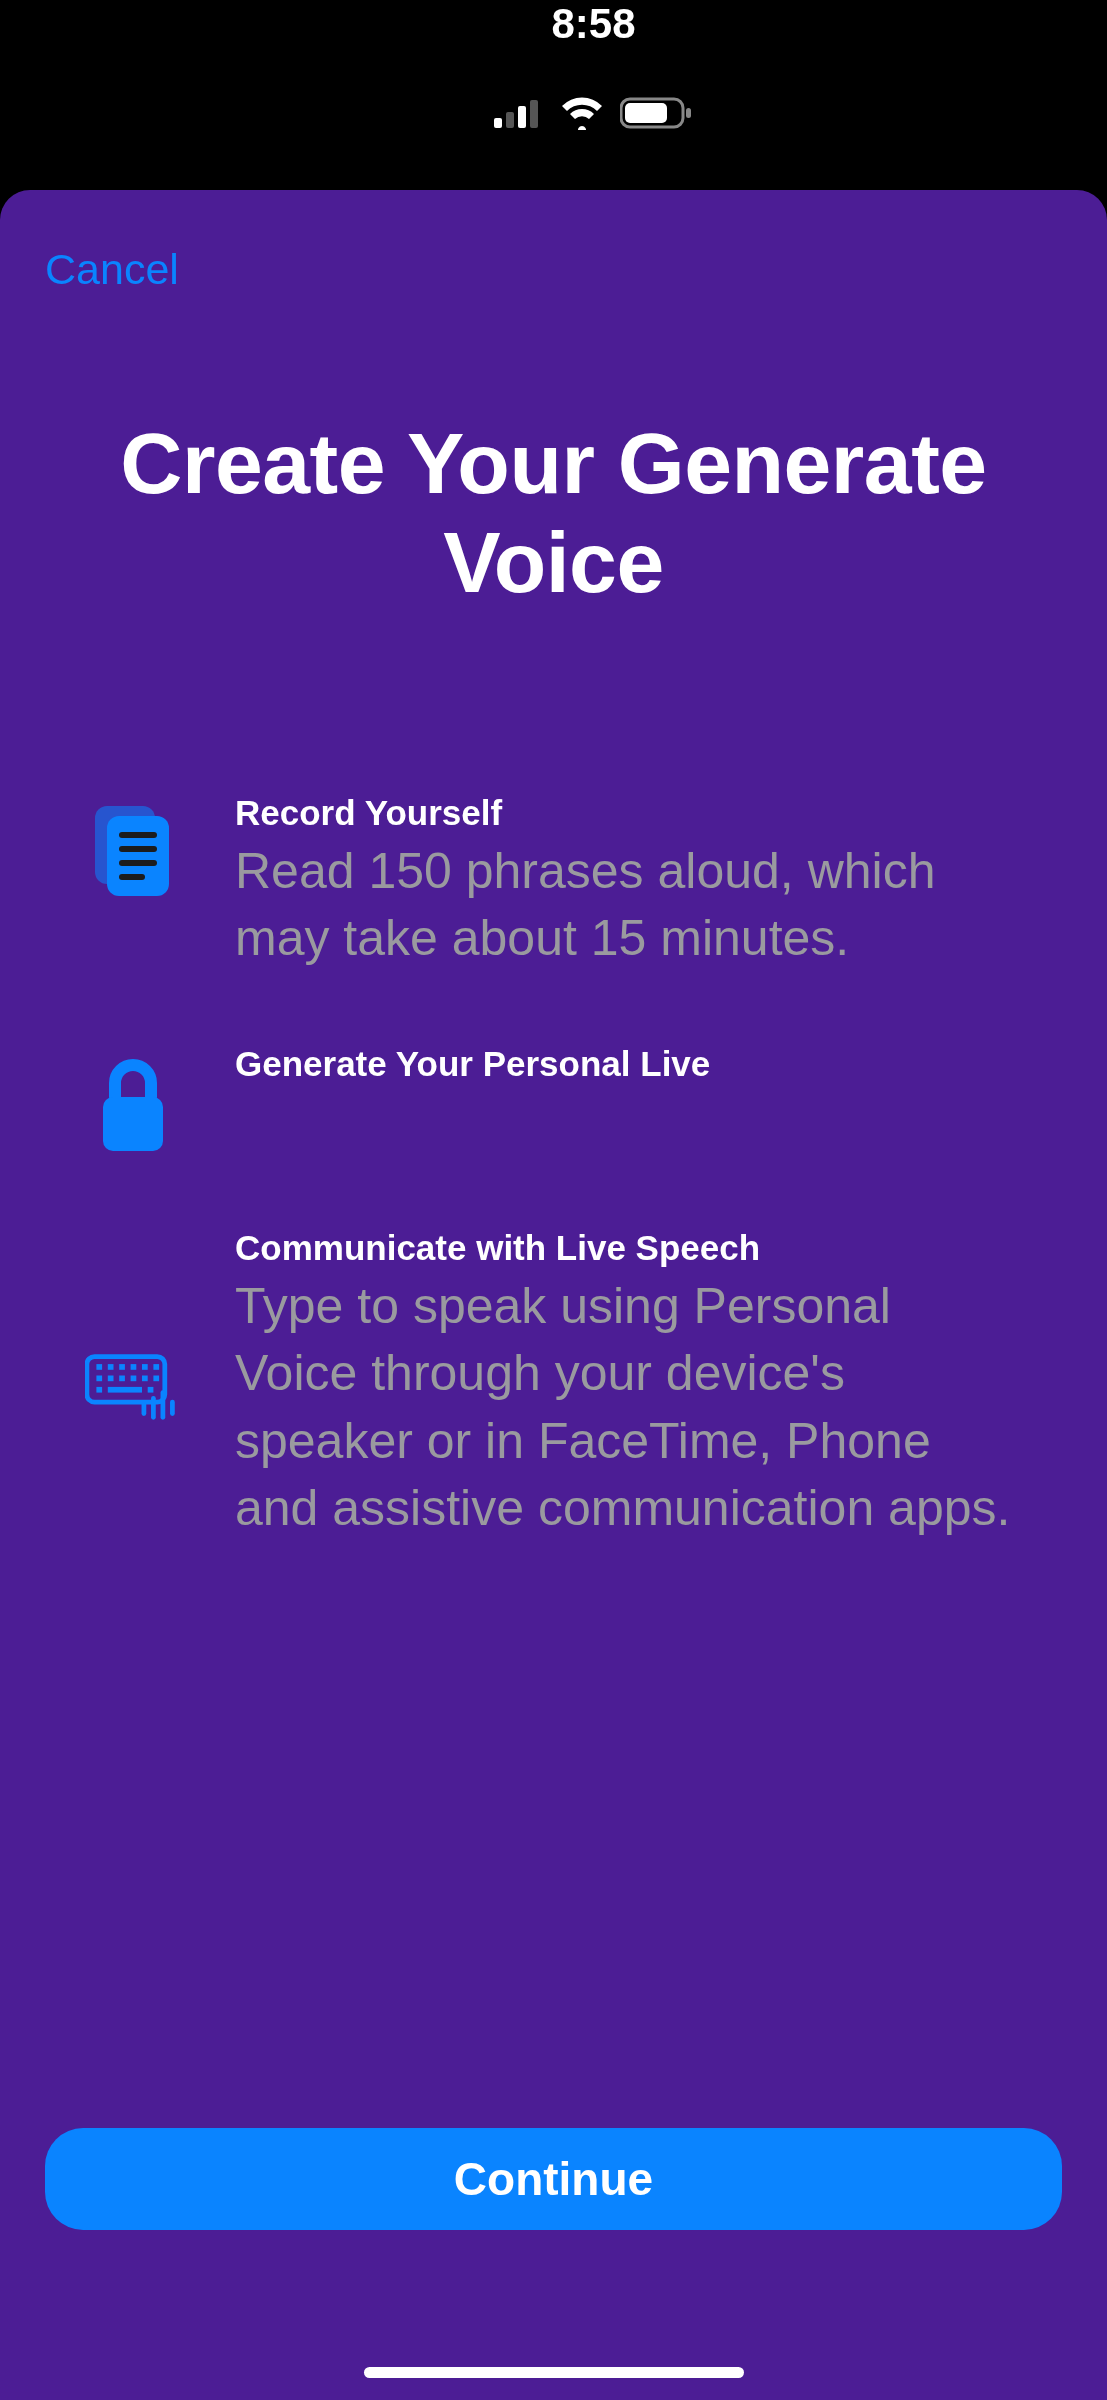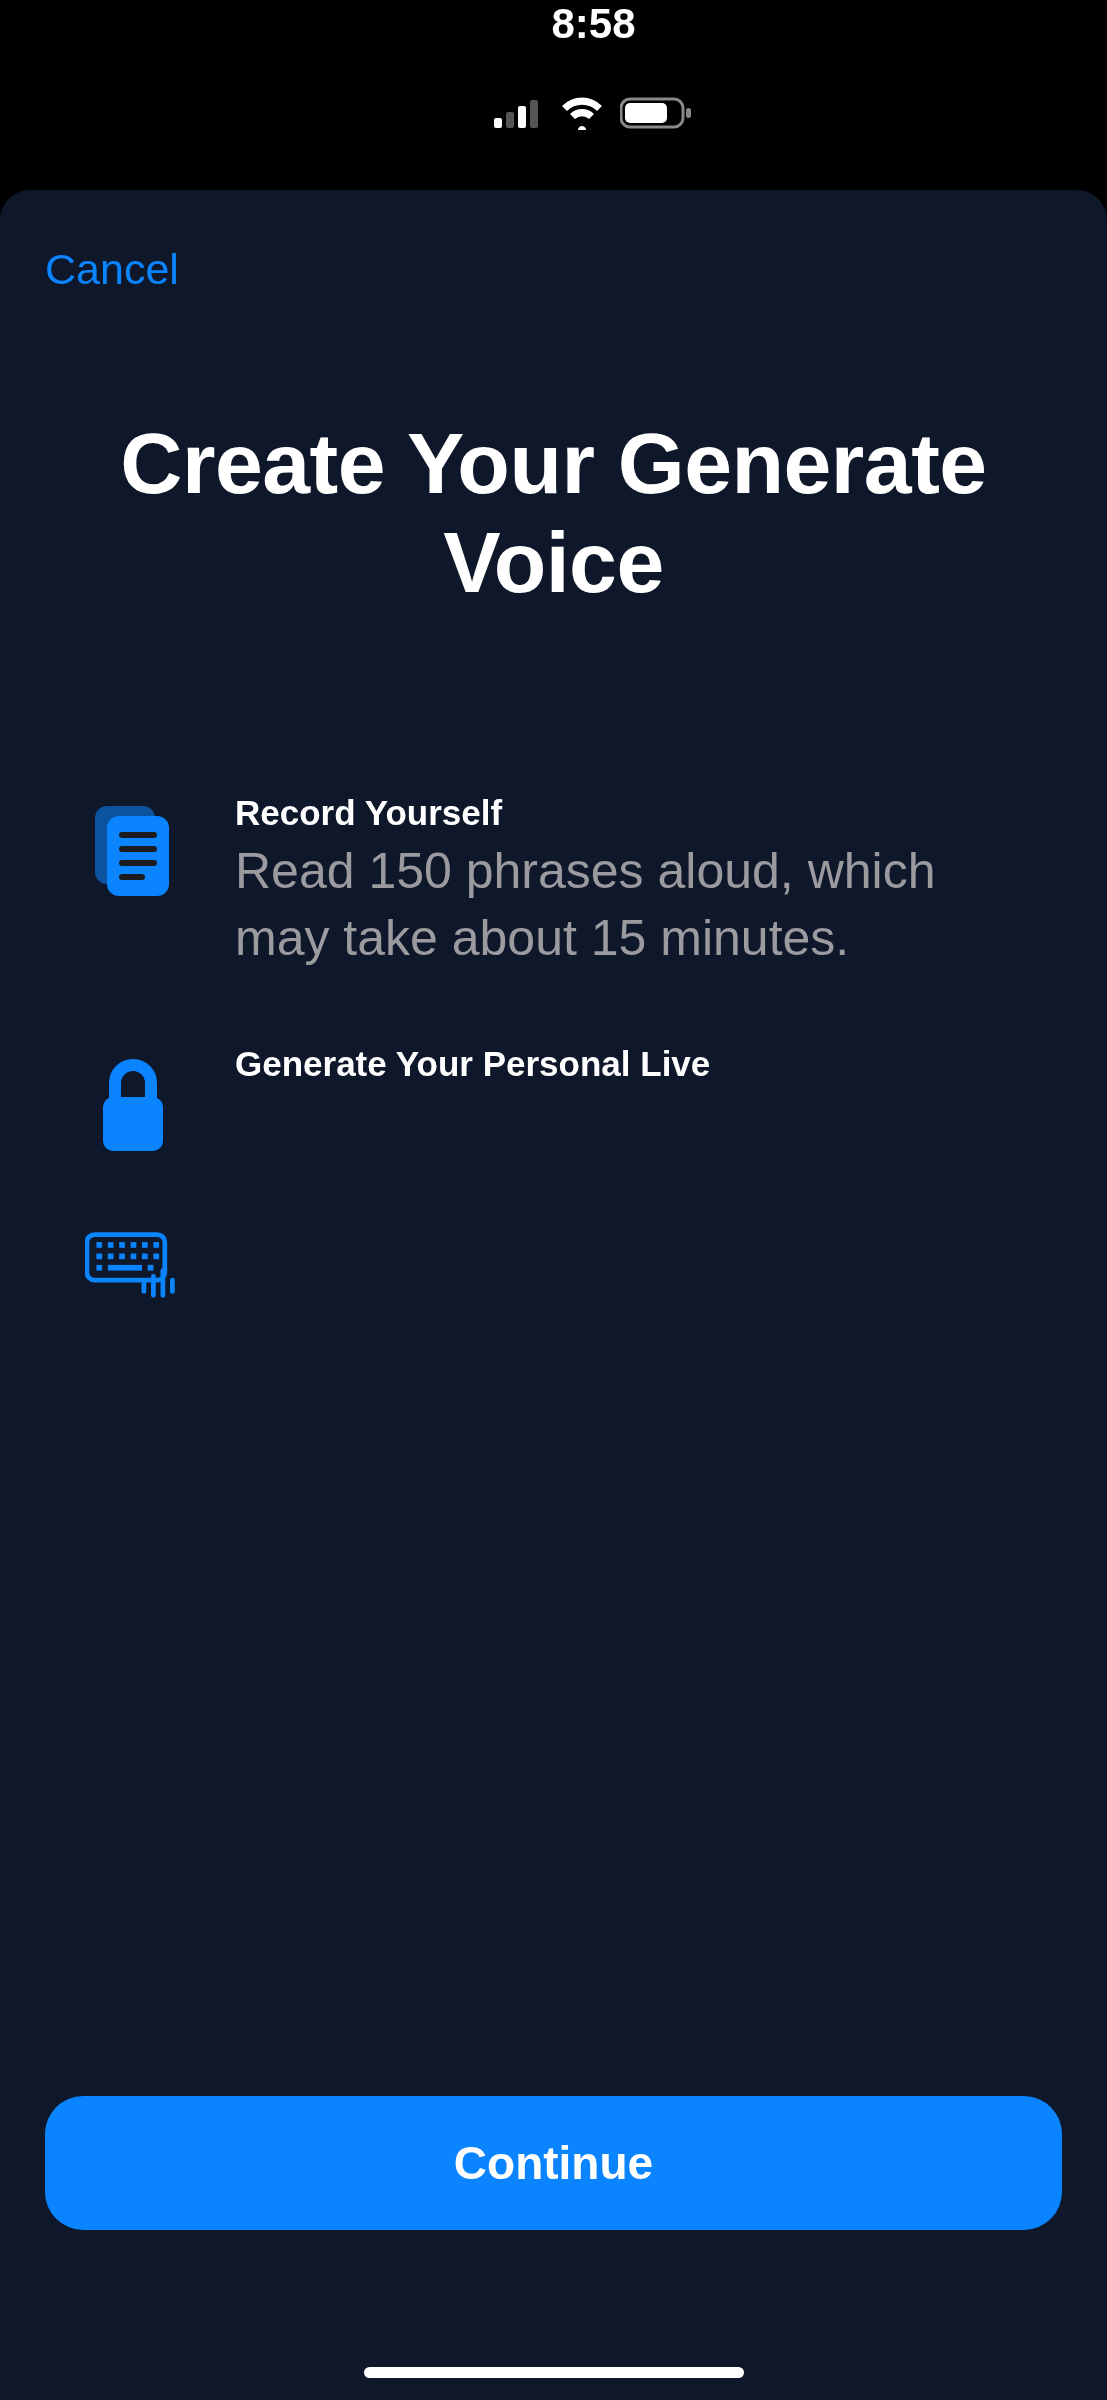--- a/index.html
+++ b/index.html
@@ -45,21 +45,21 @@
     display: block;
   }
 
   
   .sheet {
     position: absolute;
     top: 190px;
     left: 0;
     right: 0;
     bottom: 0;
-    background: #0f172a;
+    background: #4c1d95;
     border-radius: 30px 30px 0 0;
     padding: 55px 45px 120px 45px;
     display: flex;
     flex-direction: column;
   }
 
   .cancel-btn {
     background: none;
     border: none;
     color: #0a84ff;
@@ -123,21 +123,21 @@
   }
 
   .continue-btn {
     margin-top: auto;
     background: #0a84ff;
     border: none;
     border-radius: 38px;
     color: #fff;
     font-size: 46px;
     font-weight: 600;
-    padding: 40px 0;
+    padding: 24px 0;
     width: 100%;
     cursor: pointer;
     margin-bottom: 50px;
   }
 
   .home-indicator {
     position: absolute;
     bottom: 22px;
     left: 50%;
     transform: translateX(-50%);
@@ -239,20 +239,24 @@
           </g>
 
           <g stroke="#0a84ff" stroke-width="5" stroke-linecap="round">
             <line x1="62" y1="56" x2="62" y2="66"></line>
             <line x1="72" y1="50" x2="72" y2="70"></line>
             <line x1="82" y1="44" x2="82" y2="70"></line>
             <line x1="92" y1="54" x2="92" y2="66"></line>
           </g>
         </svg>
       </div>
+      <div class="feature-text">
+        <div class="feature-title">Communicate with Live Speech</div>
+        <div class="feature-desc">Type to speak using Personal Voice through your device's speaker or in FaceTime, Phone and assistive communication apps.</div>
+      </div>
     </div>
 
   </div>
 
   <button class="continue-btn">Continue</button>
 
 </div>
 
 <div class="home-indicator"></div>
 

